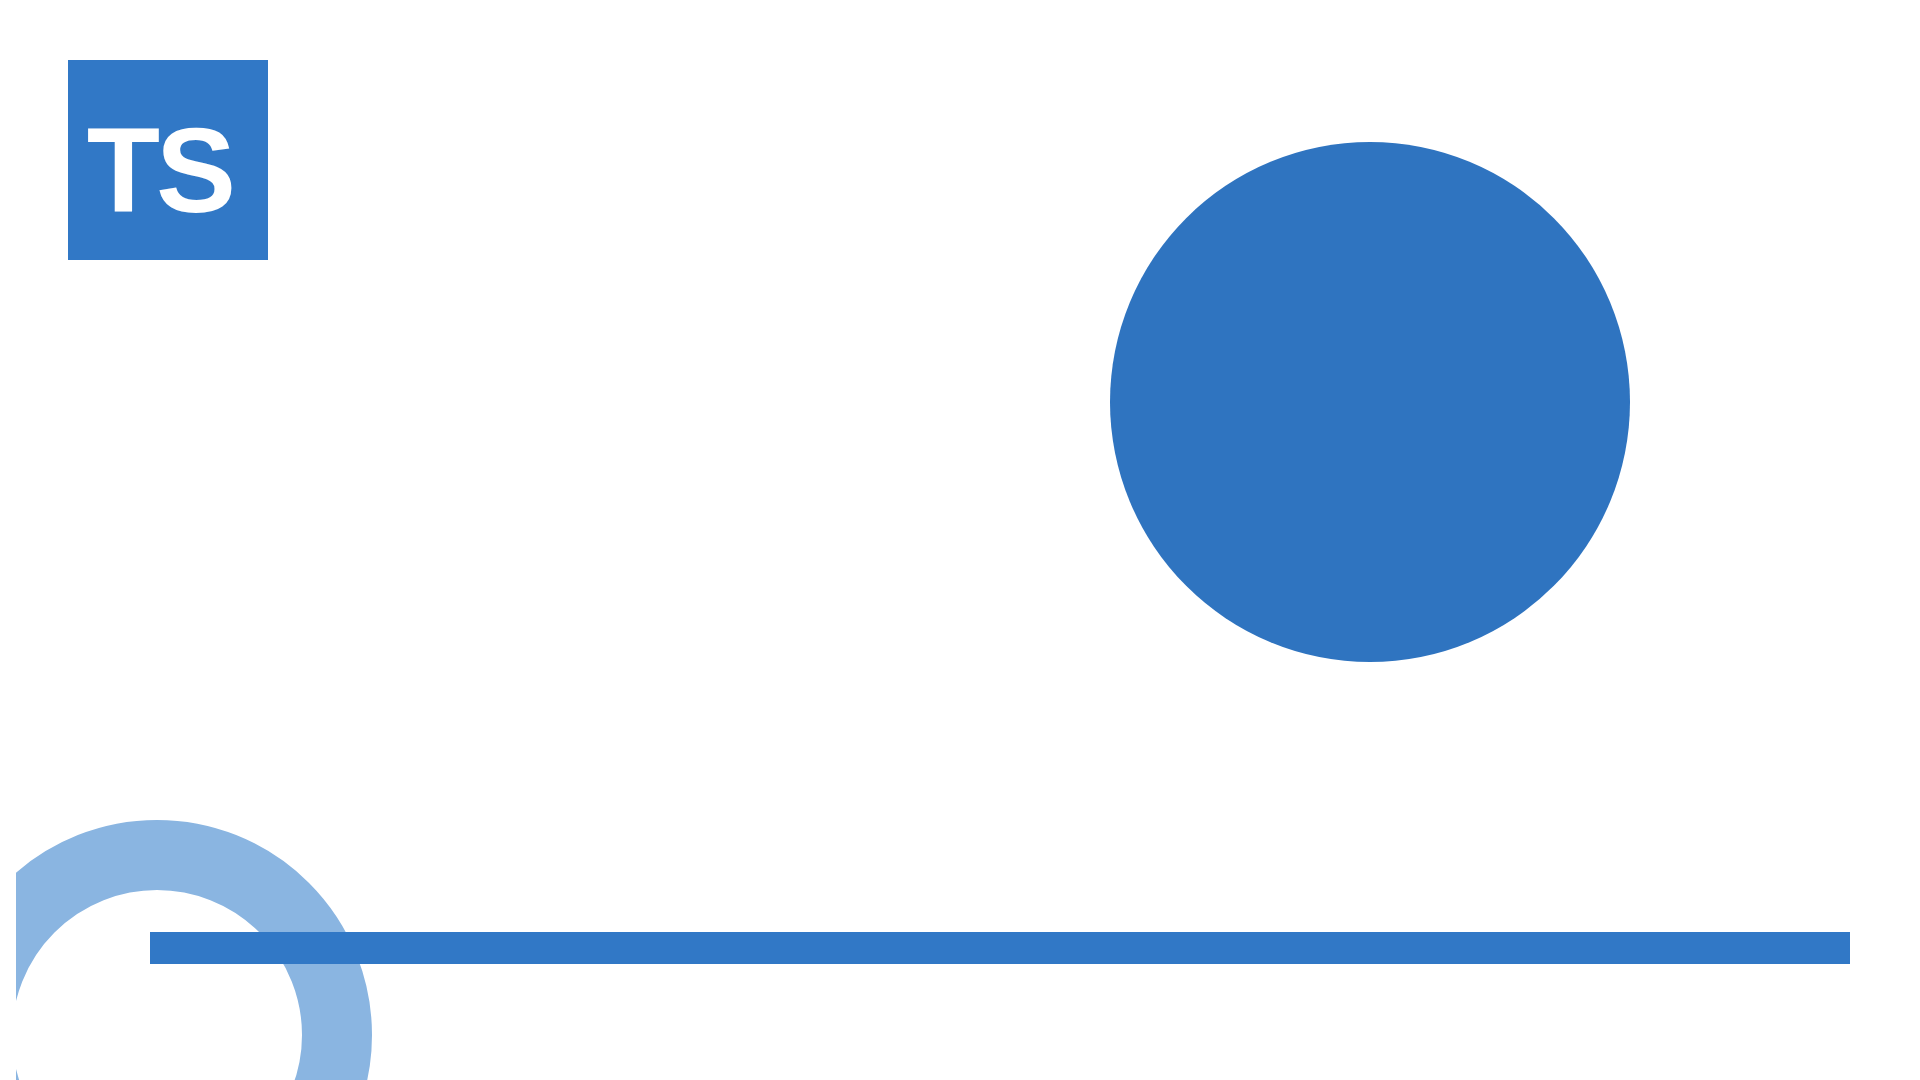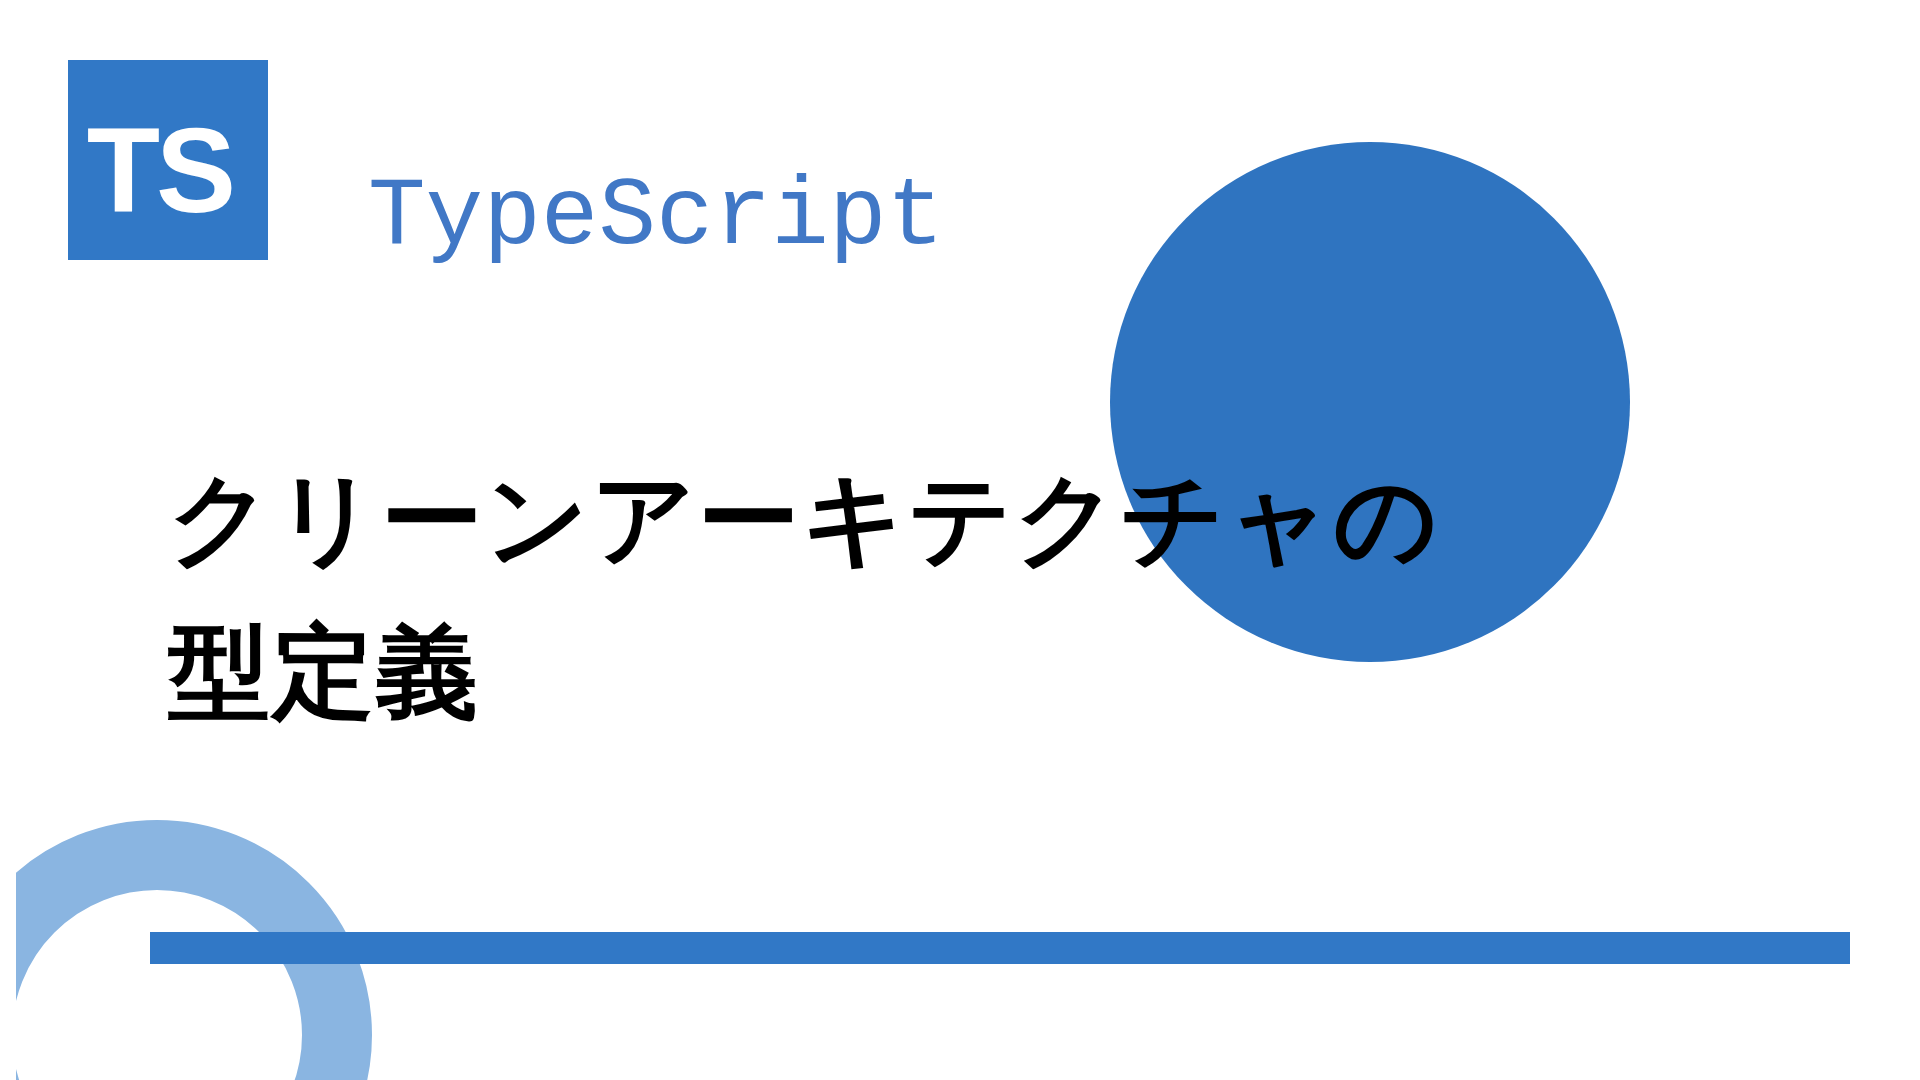--- a/index.html
+++ b/index.html
@@ -114,20 +114,18 @@
 
 <div class="slide">
 
   <div class="big-circle"></div>
   <div class="ring-circle"></div>
 
   <div class="logo-box">
     <span class="logo-text">TS</span>
   </div>
 
-  <div class="brand-name">TypeScript</div>
 
-  <h1 class="title">クリーンアーキテクチャの型定義</h1>
 
 
   <div class="divider"></div>
 
 </div>
 
 </body></html>

